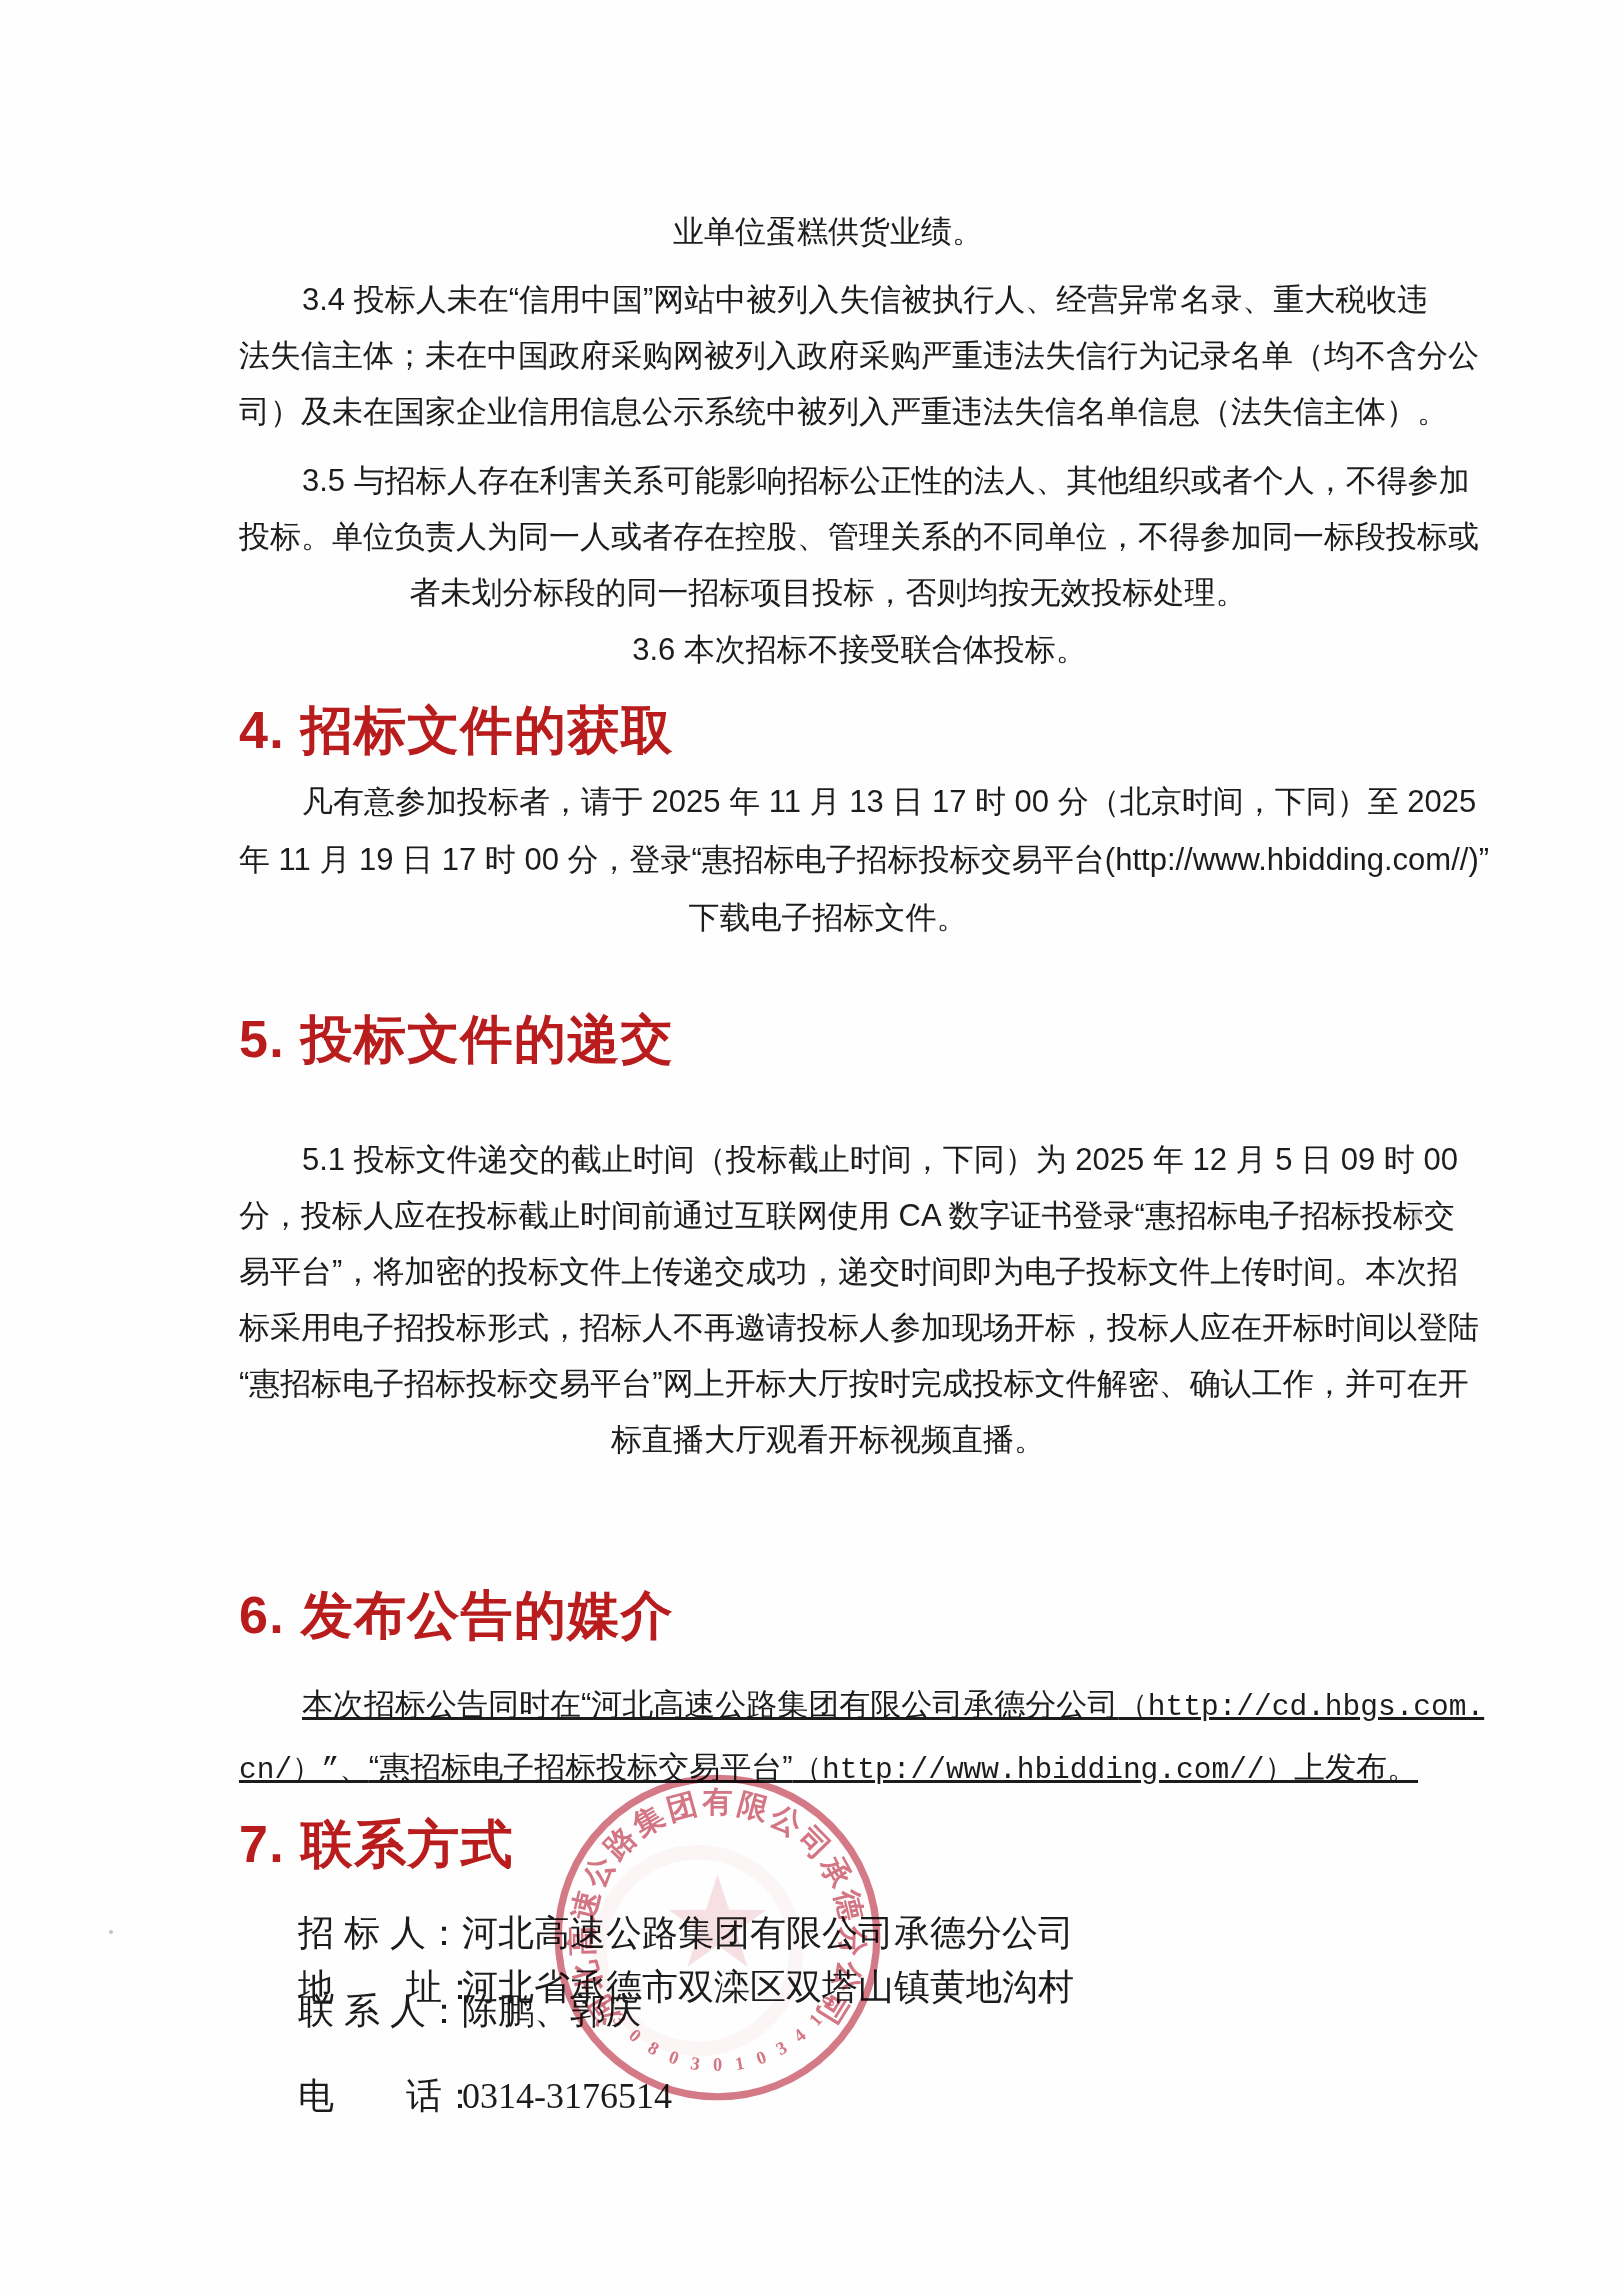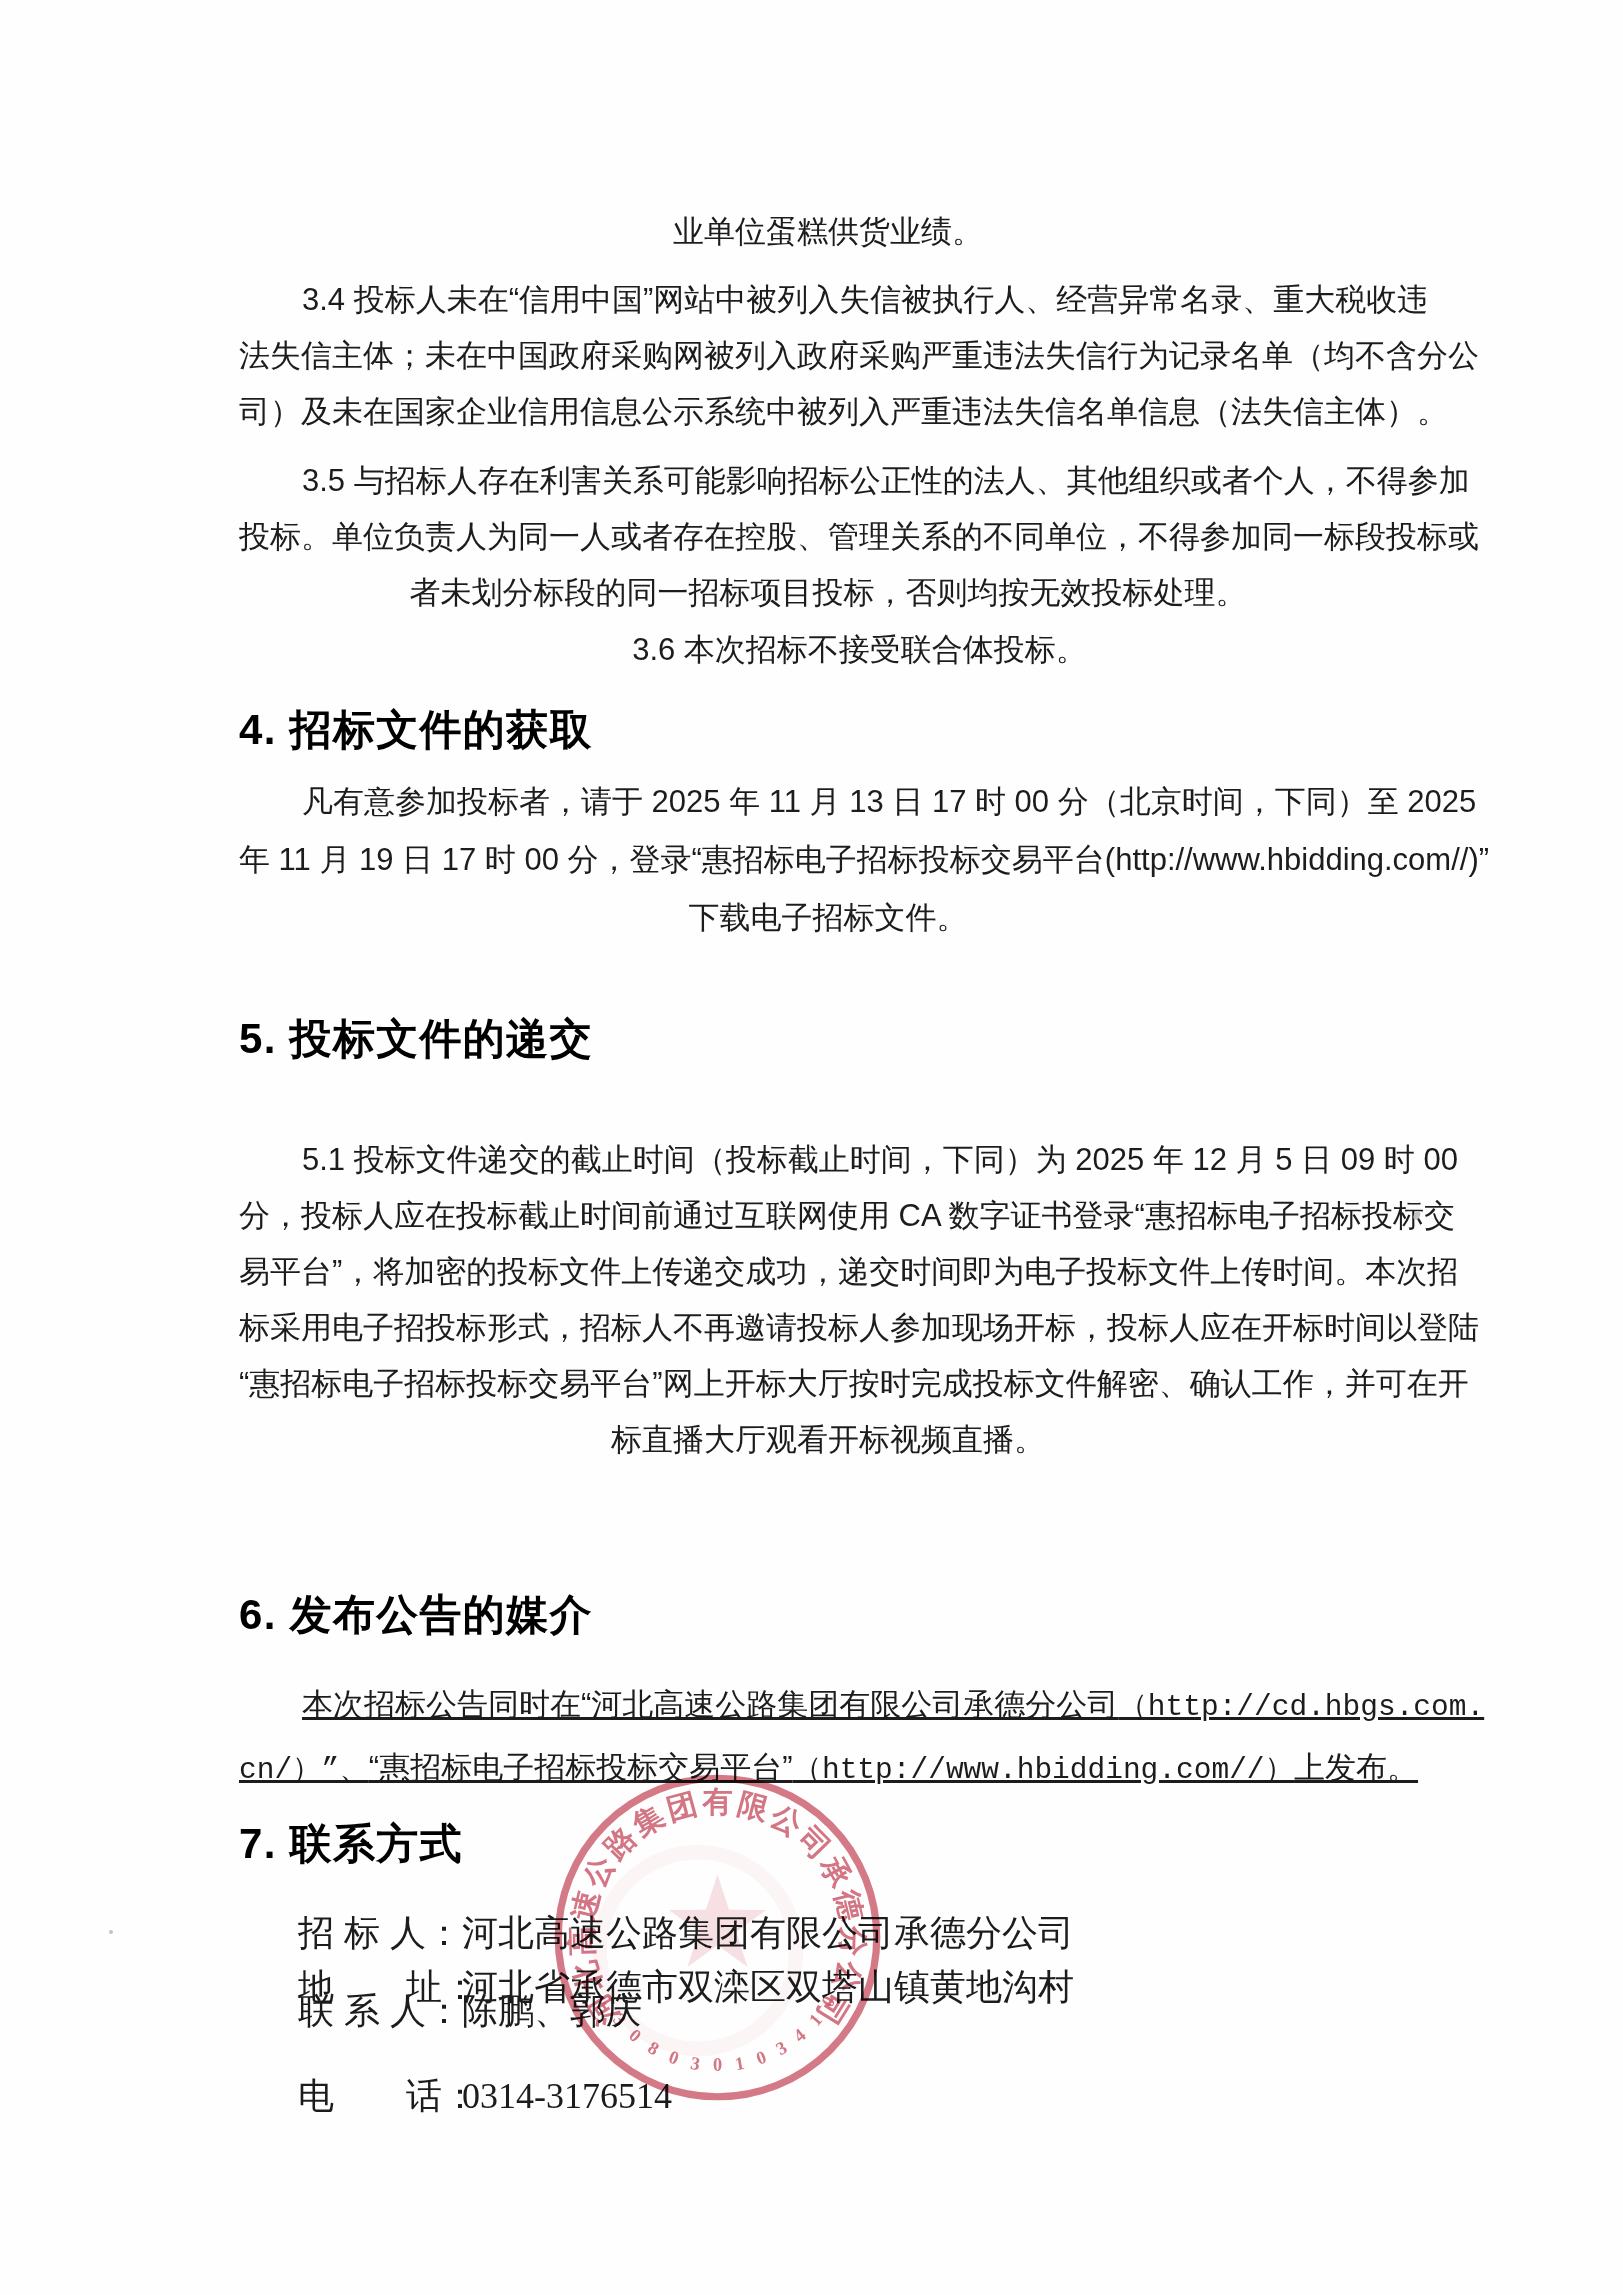--- a/index.html
+++ b/index.html
@@ -9,21 +9,21 @@
     font-family:"Liberation Sans",serif;color:#1c1c1c;
   }
   .blk{position:absolute;left:239px;width:1178px;text-align:center;}
   .bline{height:56px;line-height:56px;font-size:31px;white-space:nowrap;}
   .lh88 .bline{height:58px;line-height:58px;}
   .lh96 .bline{height:63px;line-height:63px;text-decoration:underline;}
   .indent{padding-left:63px;}
   .heading{
     position:absolute;left:239px;height:52px;line-height:52px;
     font-family:"Liberation Sans",sans-serif;font-weight:700;
-    font-size:42px;color:#000000;white-space:nowrap;letter-spacing:1.3px;
+    font-size:52px;color:#b91c1c;white-space:nowrap;letter-spacing:1.3px;
   }
   .mono{font-family:"Liberation Mono",serif;font-size:29.5px;}
   .seriflat{font-family:"Liberation Serif",serif;}
   .contact-row{position:absolute;left:298px;height:56px;line-height:56px;font-size:36px;white-space:nowrap;}
   .contact-label{display:inline-block;width:164px;}
   .stamp{position:absolute;left:534px;top:1754px;width:367px;height:367px;
          mix-blend-mode:multiply;opacity:0.93;}
   .stamp text{font-family:"Liberation Serif",serif;font-weight:700;}
   .speck{position:absolute;background:#c3c3c3;border-radius:50%;}
 </style>

